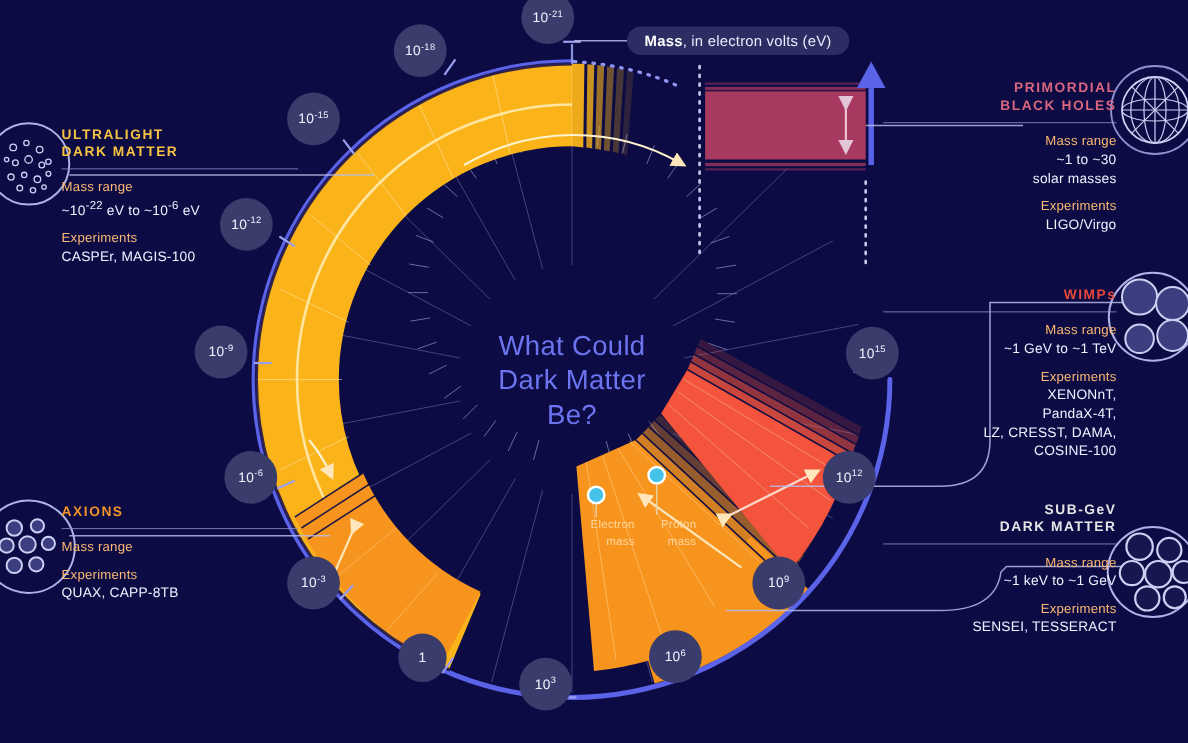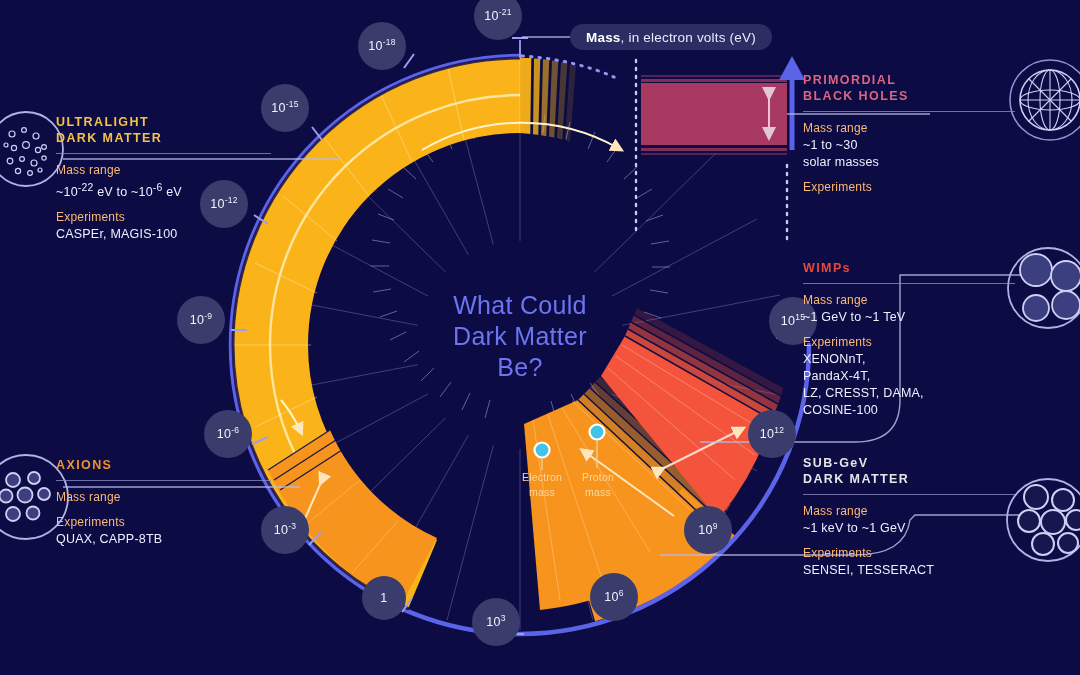--- a/index.html
+++ b/index.html
@@ -15,25 +15,25 @@
   .panel{position:absolute;}
   .cat-title{
     font-size:12.5px;font-weight:bold;letter-spacing:1.4px;line-height:16px;
   }
   .rule{height:1px;background:#8f91c8;opacity:.75;margin:7px 0 8px 0;}
   .field-label{font-size:12px;color:#fdba74;line-height:17px;letter-spacing:.2px;}
   .field-value{font-size:12.5px;color:#eef0ff;line-height:17px;letter-spacing:.2px;}
   .gap{height:8px;}
 
   .panel.left{text-align:left;}
-  .panel.right{}
+  .panel.right{text-align:right;}
 
   
   #center-title{
-    position:absolute;left:404px;top:290px;width:232px;text-align:center;
+    position:absolute;left:404px;top:300px;width:232px;text-align:center;
     font-size:25px;line-height:31px;color:#6c74f0;letter-spacing:.3px;
   }
 
   
   #mass-pill{
     position:absolute;left:570px;top:24px;height:26px;padding:0 16px;
     display:flex;align-items:center;border-radius:13px;
     background:#2b2d63;font-size:13.5px;color:#e9ebff;letter-spacing:.2px;
     white-space:nowrap;
   }
@@ -42,21 +42,21 @@
   
   .tick{
     position:absolute;border-radius:50%;background:#3a3c6b;
     display:flex;align-items:center;justify-content:center;
     font-size:12.5px;color:#f2f3ff;letter-spacing:.3px;
   }
   .tick sup{font-size:8.5px;line-height:0;position:relative;top:-4px;}
 
   
   .mass-note{
-    position:absolute;text-align:center;font-size:10.5px;color:#ffd79a;
+    position:absolute;text-align:right;font-size:10.5px;color:#ffd79a;
     line-height:15px;letter-spacing:.2px;width:70px;
   }
 </style>
 </head>
 <body>
 
 <div id="stage">
 
 <svg class="layer" viewBox="0 0 1080 675">
   <defs>
@@ -504,20 +504,21 @@
   <div class="cat-title" style="color: rgb(217, 101, 127);">
     <div>PRIMORDIAL</div>
     <div>BLACK HOLES</div>
   </div>
   <div class="rule"></div>
   <div class="field-label">Mass range</div>
   <div class="field-value">~1 to ~30</div>
   <div class="field-value">solar masses</div>
   <div class="gap"></div>
   <div class="field-label">Experiments</div>
+  <div class="field-value">LIGO/Virgo</div>
 </div>
 
 <div class="panel right" style="right:65px;top:260px;width:212px;">
   <div class="cat-title" style="color: rgb(232, 72, 58);">
     <div>WIMPs</div>
   </div>
   <div class="rule"></div>
   <div class="field-label">Mass range</div>
   <div class="field-value">~1 GeV to ~1 TeV</div>
   <div class="gap"></div>

